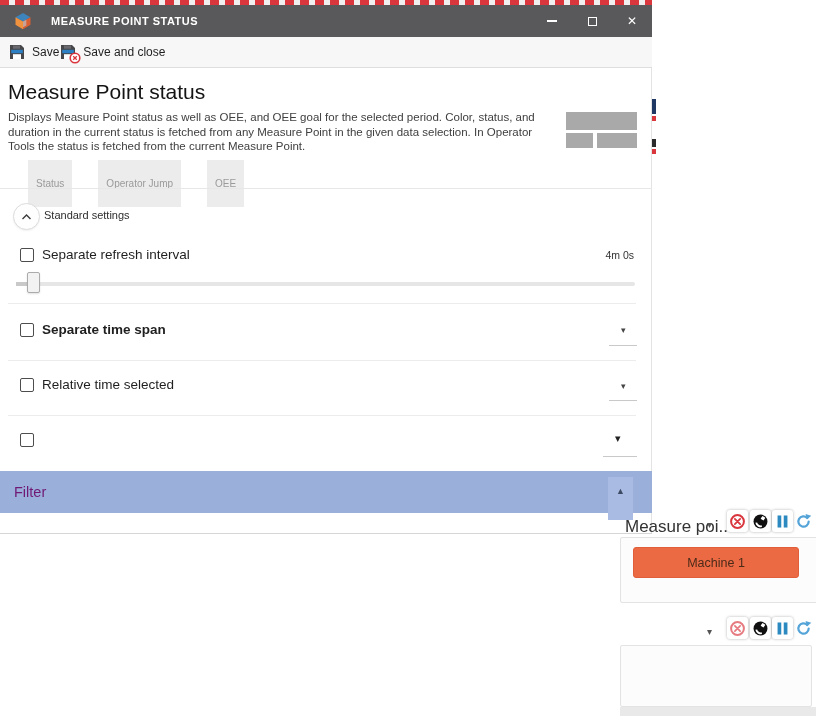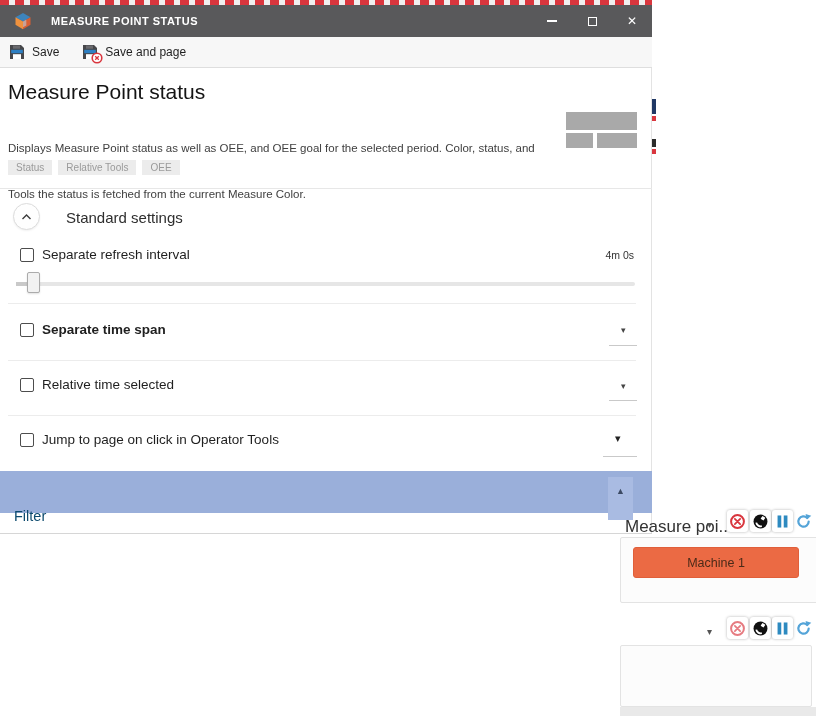--- a/index.html
+++ b/index.html
@@ -22,46 +22,46 @@
                letter-spacing:.5px; }
   .win-controls { margin-left:auto; display:flex; align-items:center; }
   .win-btn { width:40px; height:32px; display:flex; align-items:center;
              justify-content:center; cursor:default; }
   .glyph-min { width:10px; height:2px; background:#fff; }
   .glyph-max { width:9px; height:9px; border:1.5px solid #fff; }
   .glyph-close { color:#fff; font-size:12px; line-height:1; }
 
   .toolbar { left:0; top:37px; width:652px; height:31px; background:#f7f7f7;
              border-bottom:1px solid #dedede; display:flex; align-items:center;
-             padding-left:8px; gap:22px; }
+             padding-left:8px; }
   .tool-item { display:flex; align-items:center; gap:6px; font-size:12px; color:#1f1f1f; }
   .floppy-wrap { position:relative; width:18px; height:18px; }
   .badge { position:absolute; right:-4px; bottom:-3px; width:12px; height:12px; }
 
   
   .page-title { left:8px; top:80px; font-size:21px; color:#141414; font-weight:400; }
   .desc { left:8px; top:110px; width:565px; font-size:11.5px; color:#404040; }
-  .desc div { line-height:14.5px;margin-top:31px; }
+  .desc div { line-height:14.5px; }
   .tags { left:8px; top:160px; display:flex; gap:6px; }
-  .tag { background:#ececec; color:#9a9a9a; font-size:10px; padding:2px 8px; }
+  .tag { background:#ececec; color:#9a9a9a; font-size:10px; padding:18px 8px;margin-left:20px; }
 
   .preview { left:566px; top:112px; width:72px; height:37px; }
   .pv { position:absolute; background:#a9a9a9; }
   .pv1 { left:0; top:0; width:71px; height:18px; }
   .pv2 { left:0; top:21px; width:27px; height:15px; }
   .pv3 { left:31px; top:21px; width:40px; height:15px; }
 
   .div-major { left:0; top:188px; width:652px; height:1px; background:#e7e7e7; }
 
   
   .collapse-circle { left:13px; top:203px; width:27px; height:27px; border-radius:50%;
                      background:#fefefe; border:1px solid #dcdcdc; display:flex;
                      align-items:center; justify-content:center;
                      box-shadow:0 1px 2px rgba(0,0,0,.06); }
-  .section-title { left:66px; top:209px; font-size:15px; color:#2e2e2e; }
+  .section-title { left:44px; top:209px; font-size:11px; color:#2e2e2e; }
 
   .checkbox { width:14px; height:14px; border:1.7px solid #4d4d4d; border-radius:2px;
               background:#fff; }
   .row-label { font-size:13.5px; color:#1f1f1f; }
   .row-value { font-size:10.5px; color:#333; }
 
   .slider-track { left:16px; top:282px; width:619px; height:4px; background:#e6e6e6;
                   border-radius:2px; }
   .slider-pre { left:16px; top:282px; width:12px; height:4px; background:#c9c9c9; }
   .slider-handle { left:27px; top:272px; width:13px; height:21px; background:#f2f2f2;
@@ -70,21 +70,21 @@
 
   .div-row { left:8px; width:628px; height:1px; background:#ececec; }
 
   .caret { font-size:9px; color:#444; line-height:1; }
   .caret-big { font-size:11px; color:#222; line-height:1; }
   .dd-line { height:1px; background:#c9c9c9; }
 
   
   .filterbar { left:0; top:471px; width:652px; height:42px; background:#9aafda; }
   .filter-label { position:absolute; left:14px; top:0; line-height:42px;
-                  font-size:14.5px; color:#0c4a6e;margin-top:24px; }
+                  font-size:14.5px; color:#701a75; }
   .filter-btn { left:608px; top:477px; width:25px; height:43px; background:#a9bbe2;
                 display:flex; justify-content:center; z-index:5; }
   .filter-btn span { font-size:9px; color:#3c4a63; margin-top:9px; }
 
   .bottom-line { left:0; top:533px; width:652px; height:1px; background:#d6d6d6; }
 
   
   .frag { width:4px; }
 
   
@@ -149,32 +149,33 @@
             <path d="M2 2h11l3 3v11H2z" fill="#47474a"></path>
             <rect x="5" y="2.5" width="7" height="3.2" fill="#6a6a6e"></rect>
             <rect x="3.2" y="6.8" width="11.6" height="3.4" fill="#2E80C4"></rect>
             <rect x="5" y="11.2" width="8" height="4.8" fill="#fff"></rect>
           </svg>
           <svg class="badge" viewBox="0 0 12 12">
             <circle cx="6" cy="6" r="4.8" fill="#fff" stroke="#D9363E" stroke-width="1.6"></circle>
             <path d="M4.2 4.2l3.6 3.6M7.8 4.2L4.2 7.8" stroke="#D9363E" stroke-width="1.3"></path>
           </svg>
         </span>
-        <span>Save and page</span>
+        <span>Save and close</span>
       </div>
     </div>
 
     <div class="abs page-title">Measure Point status</div>
     <div class="abs desc">
       <div>Displays Measure Point status as well as OEE, and OEE goal for the selected period. Color, status, and</div>
-      <div>Tools the status is fetched from the current Measure Color.</div>
+      <div>duration in the current status is fetched from any Measure Point in the given data selection. In Operator</div>
+      <div>Tools the status is fetched from the current Measure Point.</div>
     </div>
     <div class="abs tags">
       <span class="tag">Status</span>
-      <span class="tag">Relative Tools</span>
+      <span class="tag">Operator Jump</span>
       <span class="tag">OEE</span>
     </div>
 
     <div class="abs preview">
       <div class="pv pv1"></div>
       <div class="pv pv2"></div>
       <div class="pv pv3"></div>
     </div>
 
     <div class="abs div-major"></div>
@@ -200,21 +201,20 @@
     <div class="abs dd-line" style="left:609px; top:345px; width:28px;"></div>
     <div class="abs div-row" style="top:360px;"></div>
 
     <div class="abs checkbox" style="left:20px; top:378px;"></div>
     <div class="abs row-label" style="left:42px; top:377px;">Relative time selected</div>
     <div class="abs caret" style="left:621px; top:382px;">▾</div>
     <div class="abs dd-line" style="left:609px; top:400px; width:28px;"></div>
     <div class="abs div-row" style="top:415px;"></div>
 
     <div class="abs checkbox" style="left:20px; top:433px;"></div>
-    <div class="abs row-label" style="left:42px; top:432px;">Jump to page on click in Operator Tools</div>
     <div class="abs caret-big" style="left:615px; top:433px;">▾</div>
     <div class="abs dd-line" style="left:603px; top:456px; width:34px;"></div>
 
     <div class="abs filterbar">
       <span class="filter-label">Filter</span>
     </div>
     <div class="abs filter-btn">
       <span>▲</span>
     </div>
 

